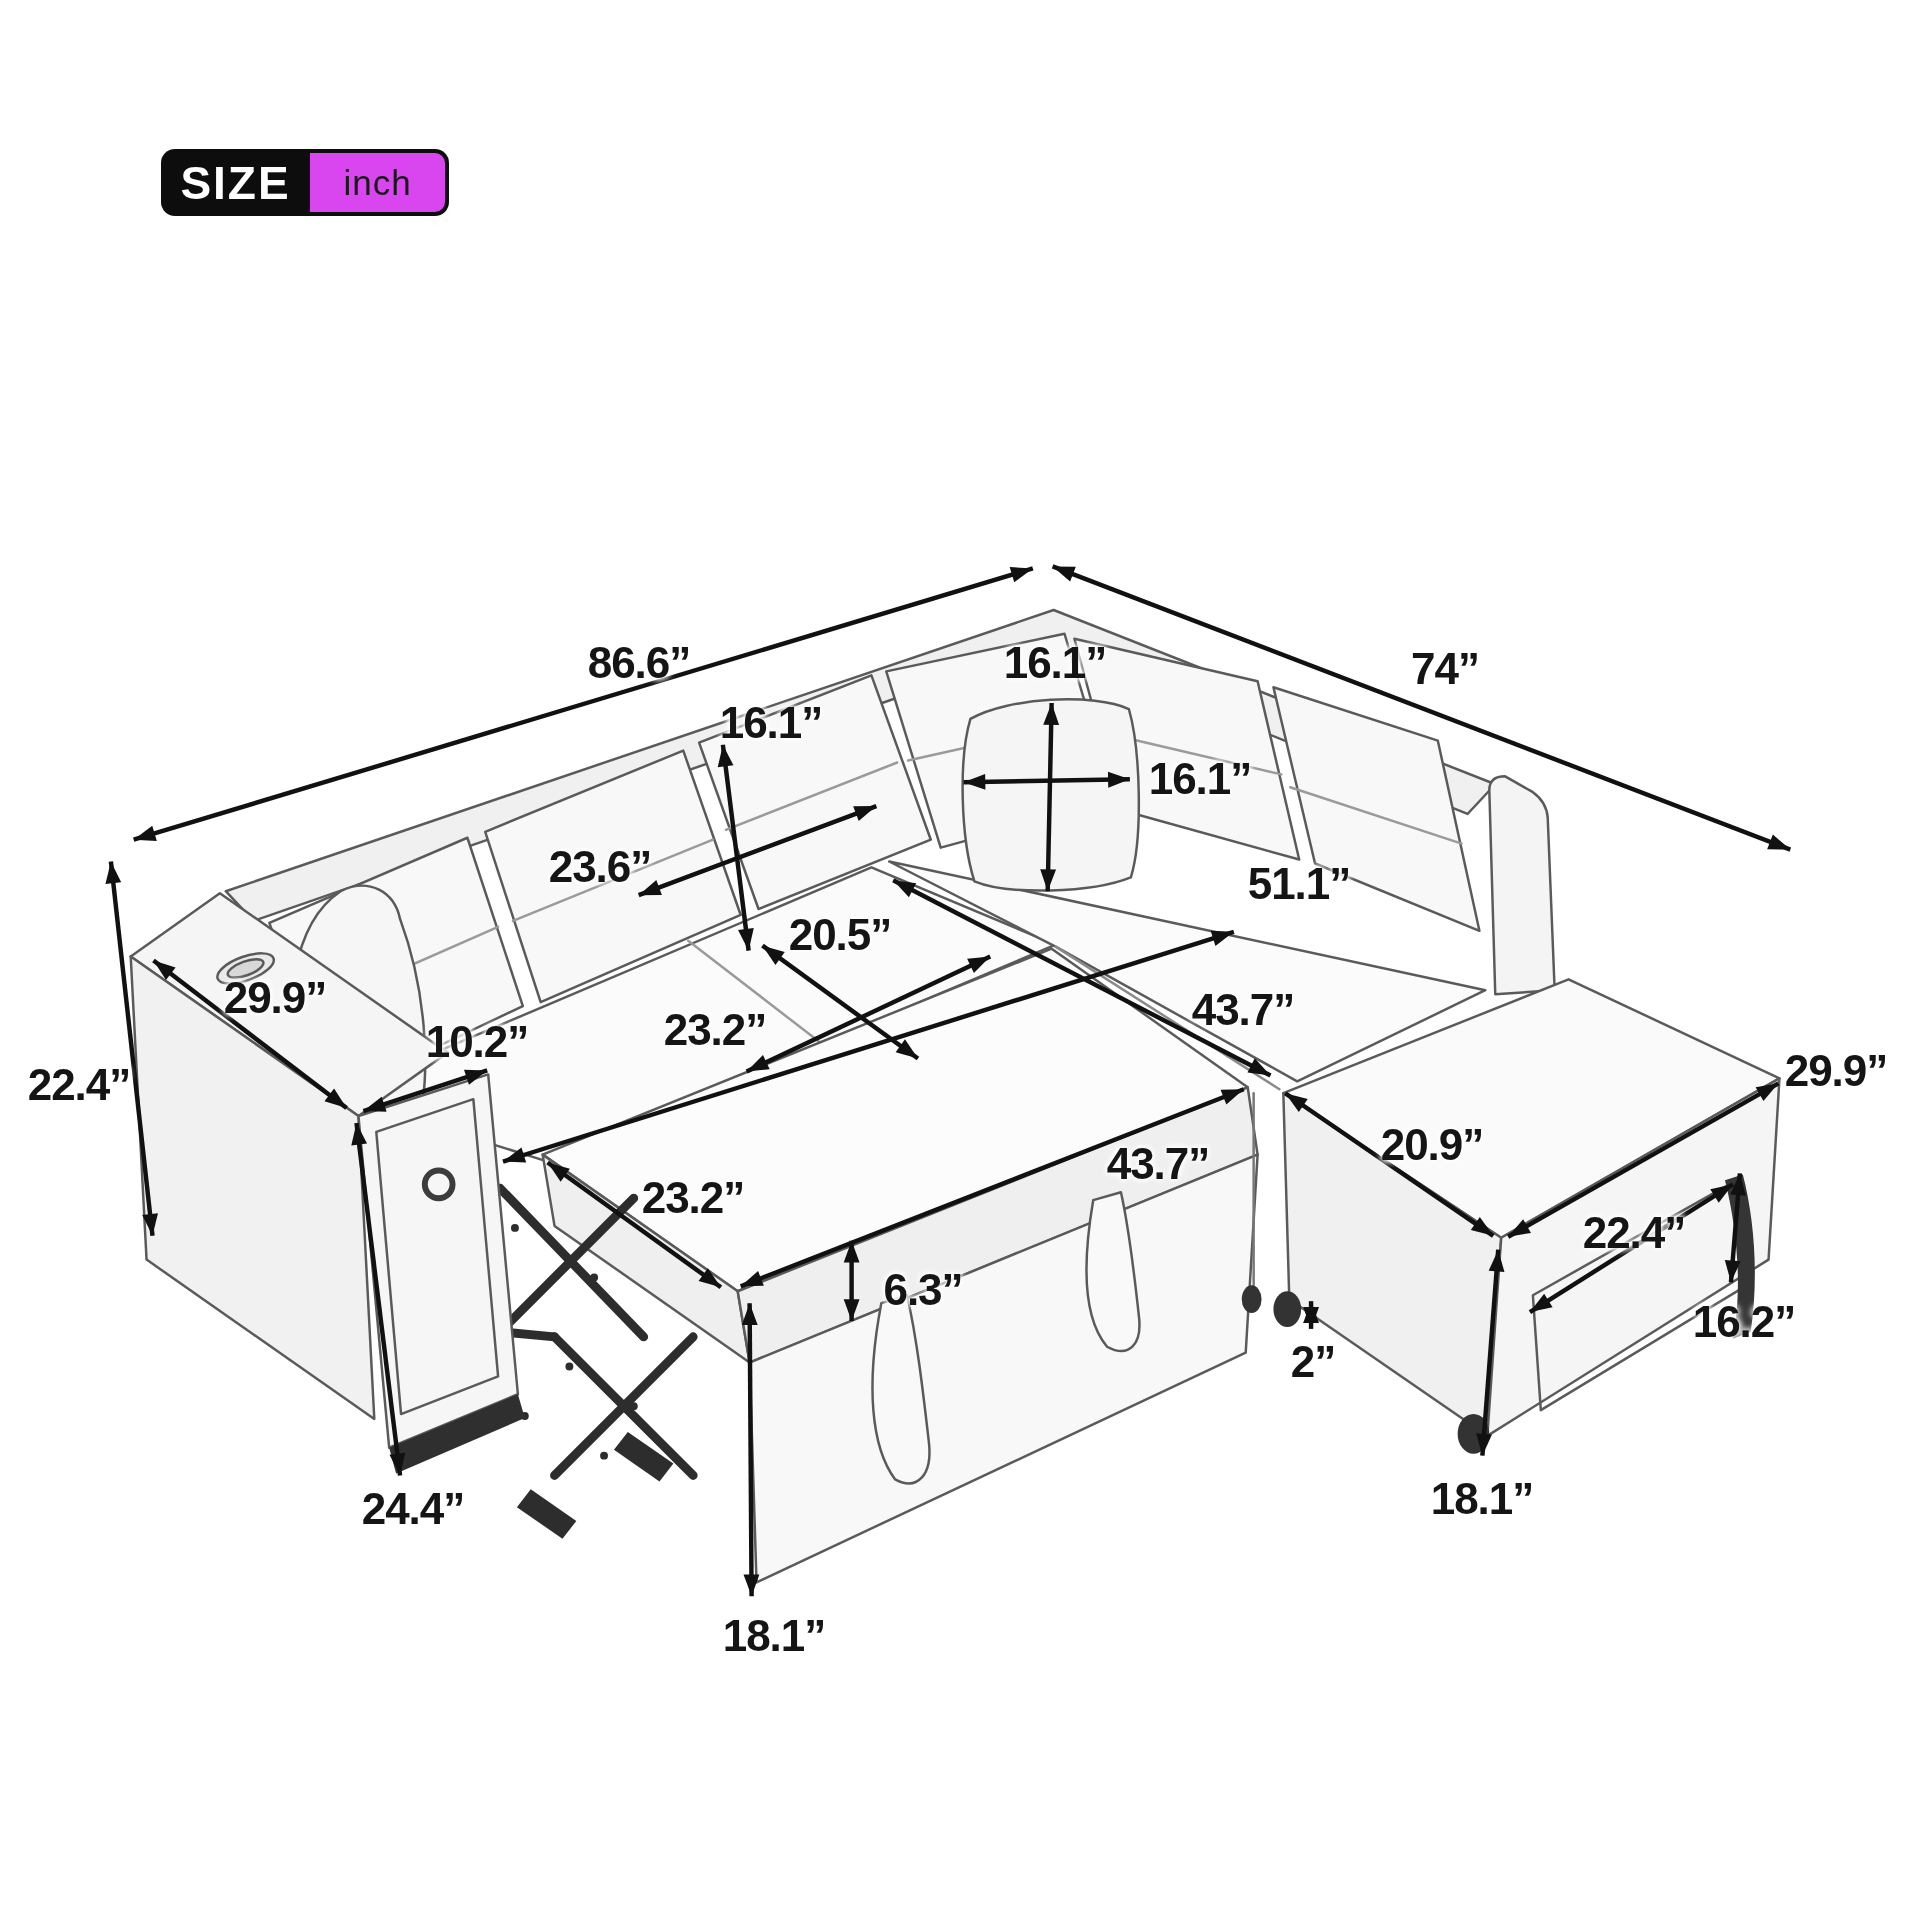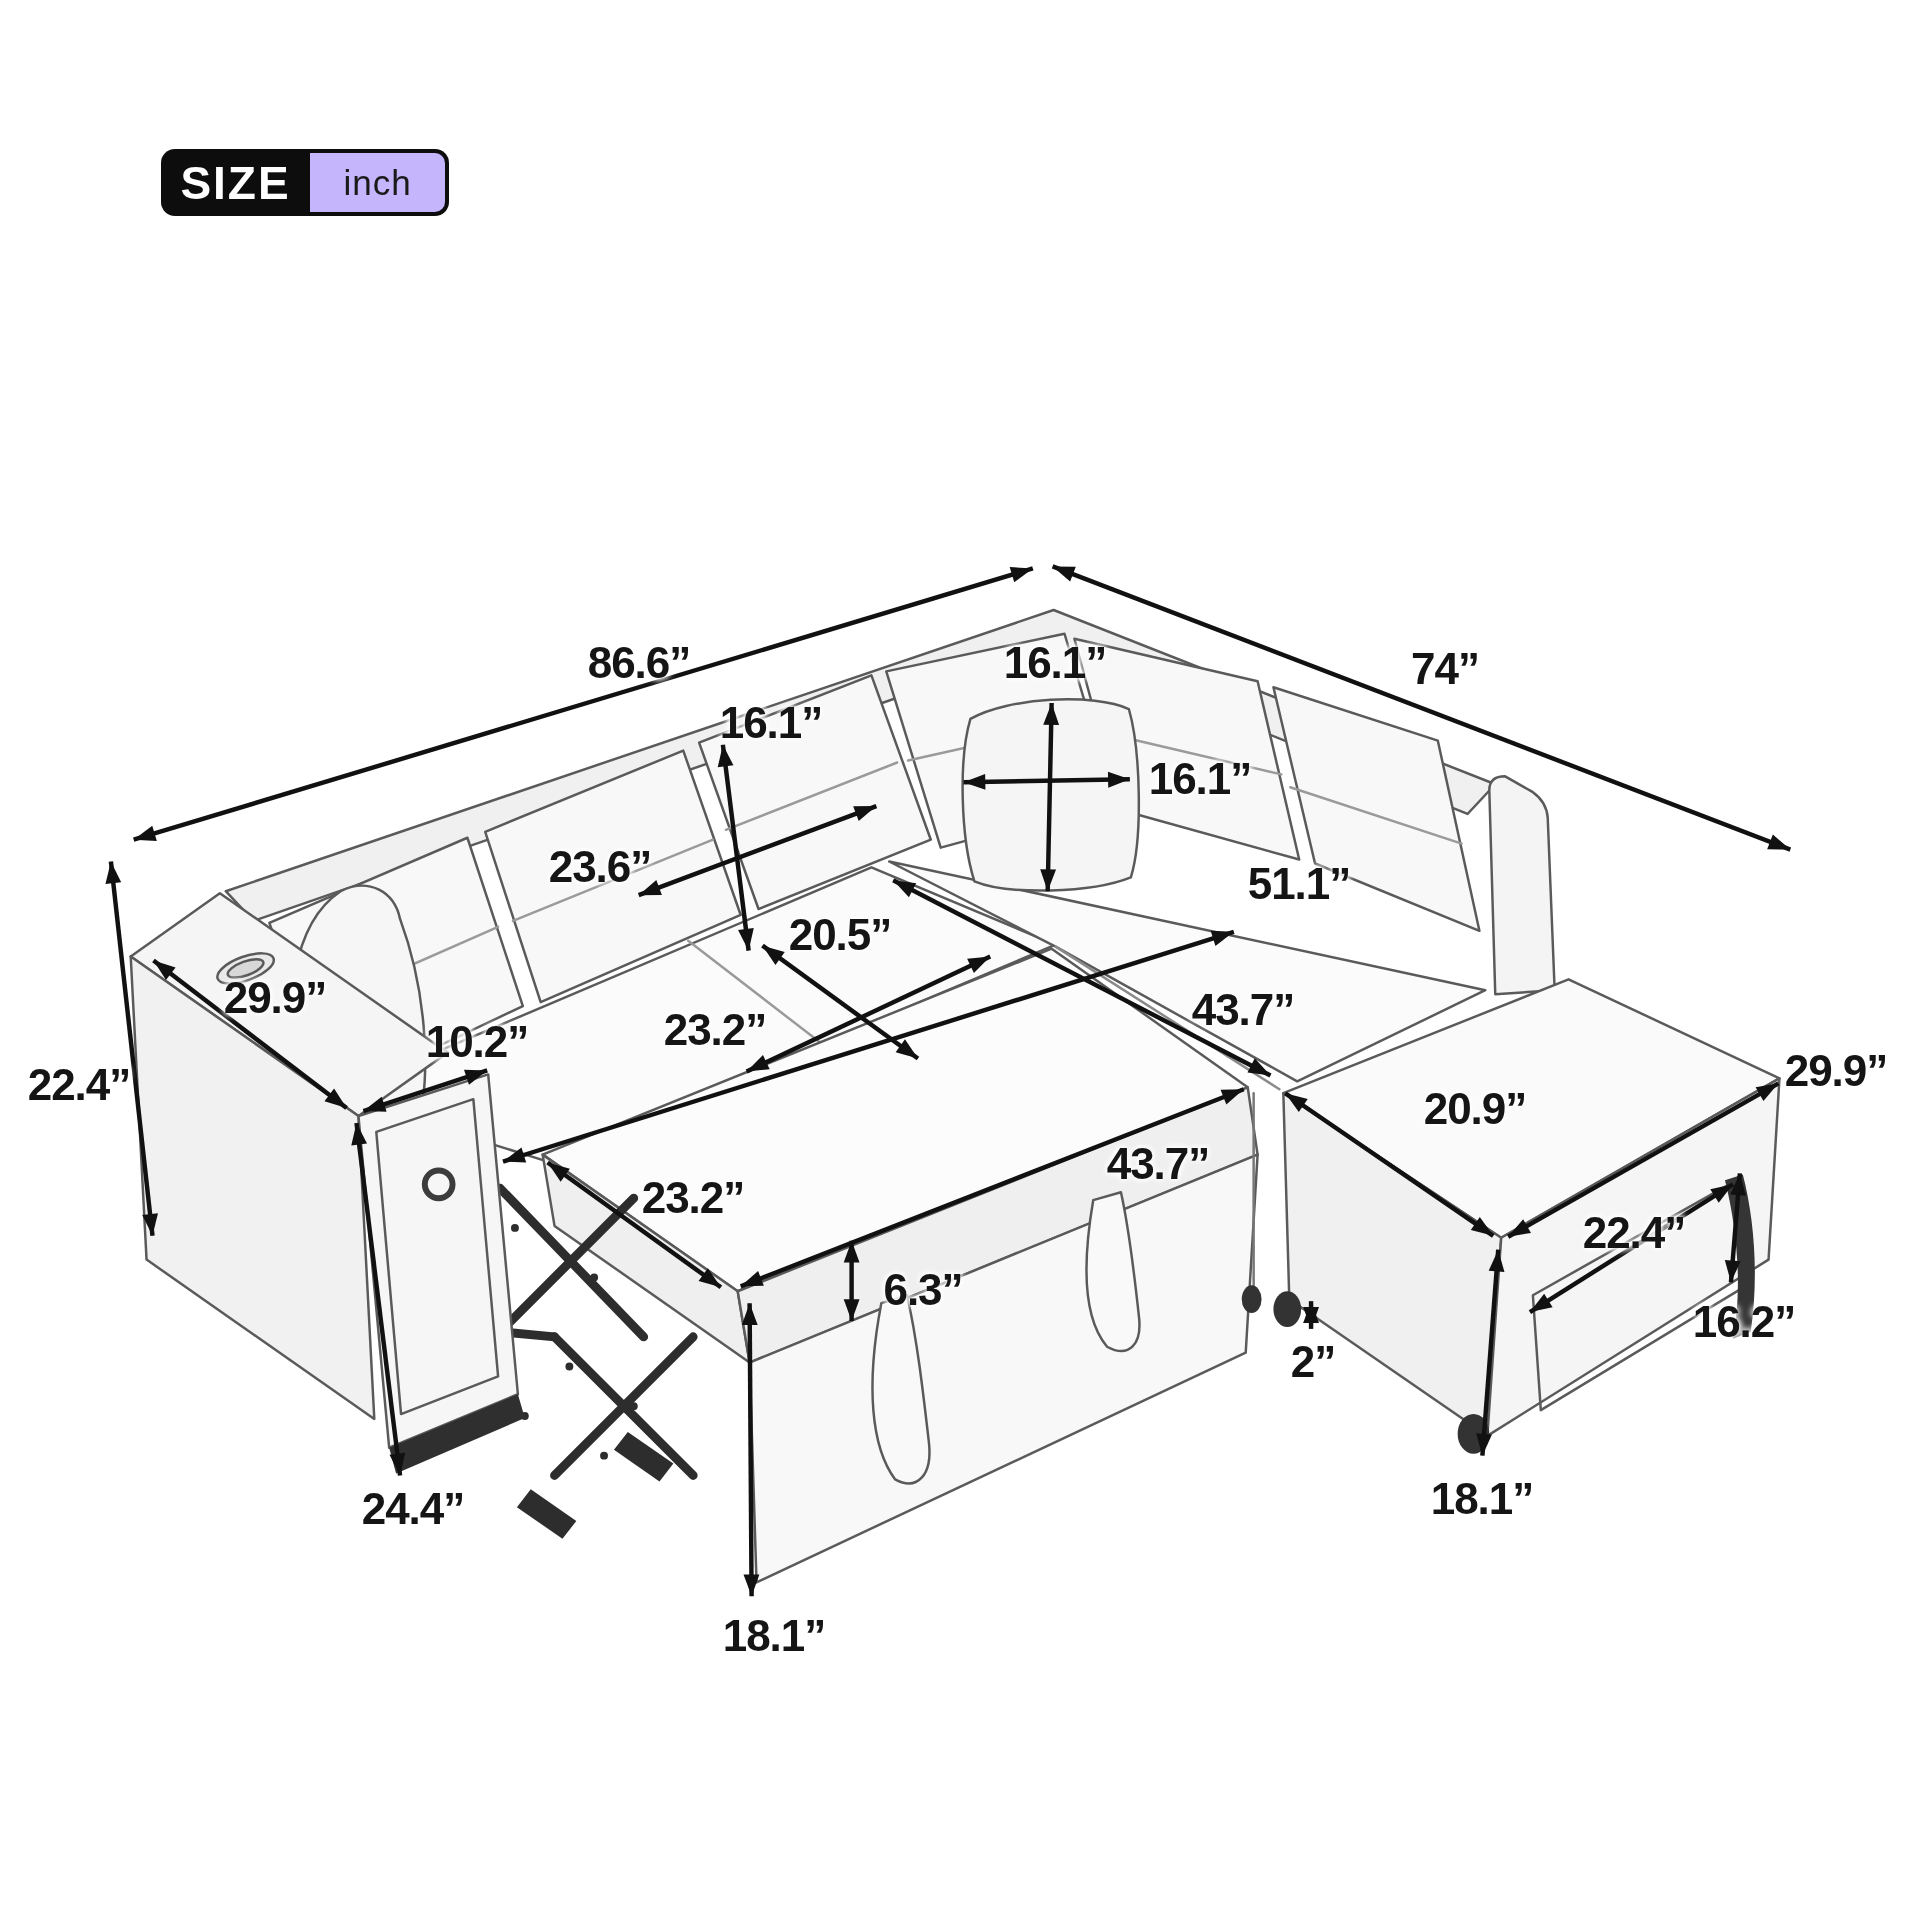--- a/index.html
+++ b/index.html
@@ -20,21 +20,21 @@
   
   #size-badge{
     position:absolute;left:161px;top:149px;height:67px;display:flex;z-index:6;
   }
   #size-badge .black{
     background:#0d0d0d;color:#fff;border-radius:14px 0 0 14px;
     width:149px;height:67px;display:flex;align-items:center;justify-content:center;
     font-size:46px;font-weight:bold;letter-spacing:2px;
   }
   #size-badge .white{
-    background:#c4b5fd;color:#1a1a1a;border:4px solid #0d0d0d;border-left:none;
+    background:#d946ef;color:#1a1a1a;border:4px solid #0d0d0d;border-left:none;
     border-radius:0 14px 14px 0;width:135px;height:59px;
     display:flex;align-items:center;justify-content:center;
     font-size:35px;font-weight:500;letter-spacing:1px;
   }
 </style>
 </head>
 <body>
 
 <div id="stage">
 
@@ -163,21 +163,21 @@
   <span class="dim" style="left:1200px;top:779px;">16.1”</span>
   <span class="dim" style="left:600px;top:867px;">23.6”</span>
   <span class="dim" style="left:1299px;top:884px;">51.1”</span>
   <span class="dim" style="left:840px;top:935px;">20.5”</span>
   <span class="dim" style="left:715px;top:1030px;">23.2”</span>
   <span class="dim" style="left:1243px;top:1010px;">43.7”</span>
   <span class="dim" style="left:275px;top:998px;">29.9”</span>
   <span class="dim" style="left:477px;top:1042px;">10.2”</span>
   <span class="dim" style="left:79px;top:1085px;">22.4”</span>
   <span class="dim" style="left:1836px;top:1071px;">29.9”</span>
-  <span class="dim" style="left:1432px;top:1109px;margin-left:43px;">20.9”</span>
+  <span class="dim" style="left:1432px;top:1145px;">20.9”</span>
   <span class="dim" style="left:1158px;top:1164px;">43.7”</span>
   <span class="dim" style="left:693px;top:1198px;">23.2”</span>
   <span class="dim" style="left:1634px;top:1233px;">22.4”</span>
   <span class="dim" style="left:923px;top:1290px;">6.3”</span>
   <span class="dim" style="left:1744px;top:1322px;">16.2”</span>
   <span class="dim" style="left:1313px;top:1362px;">2”</span>
   <span class="dim" style="left:413px;top:1509px;">24.4”</span>
   <span class="dim" style="left:1482px;top:1499px;">18.1”</span>
   <span class="dim" style="left:774px;top:1636px;">18.1”</span>
 

